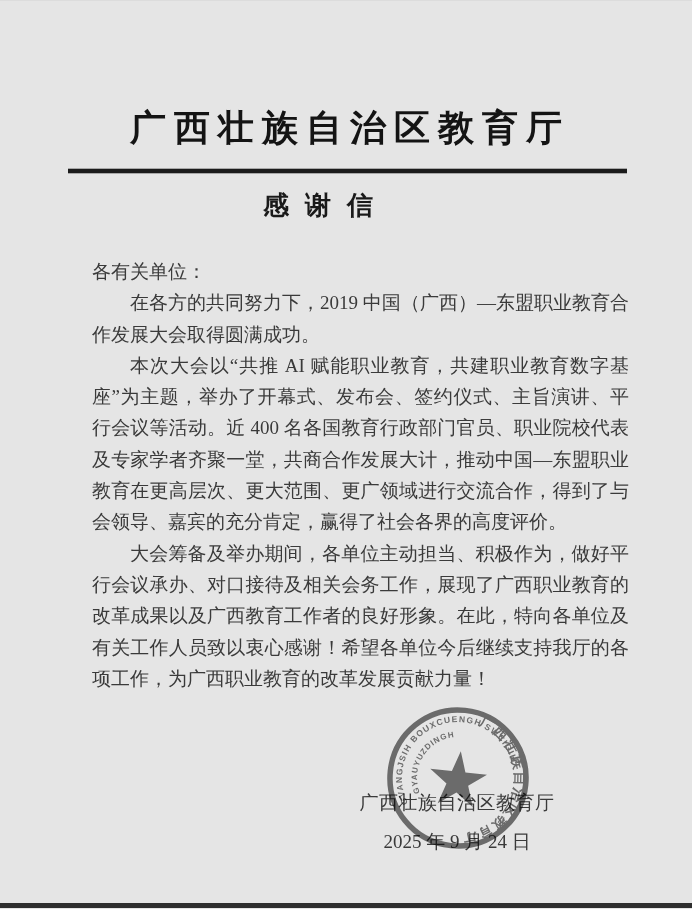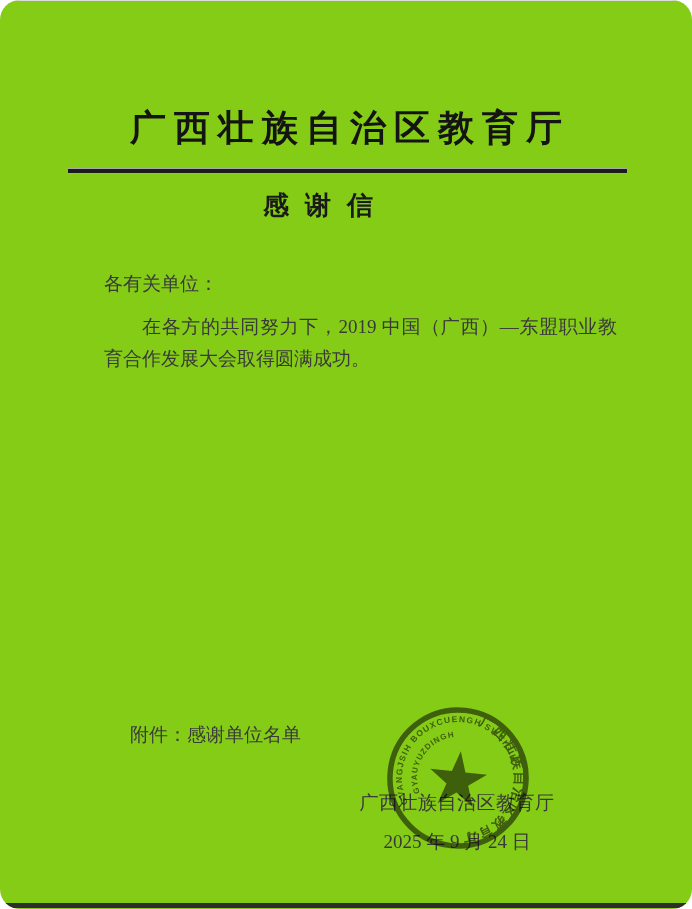--- a/index.html
+++ b/index.html
@@ -1,22 +1,21 @@
 <!DOCTYPE html>
 <html><head>
 <meta charset="utf-8">
 <style>
   html,body{margin:0;padding:0;}
   .page{
     position:relative;
     width:692px;height:909px;
-    background:#84cc16;
+    background:#e5e5e5;
     overflow:hidden;
     font-family:"Liberation Serif","DejaVu Serif",serif;
-    border-radius:20px;
   }
   .top-edge{
     position:absolute;top:0;left:0;width:692px;height:1px;
     background:#dcdcdc;
   }
   .bottom-edge{
     position:absolute;left:0;bottom:1px;width:692px;height:5px;
     background:#2e2e2e;
   }
   .org-title{
@@ -35,21 +34,21 @@
     position:absolute;top:188px;left:0;width:636px;
     margin:0;text-align:center;
     font-size:26px;font-weight:bold;color:#1a1a1a;
     letter-spacing:16px;padding-left:16px;box-sizing:border-box;
   }
   .body-text{
     position:absolute;top:256px;left:92px;width:537px;
     font-size:19px;line-height:31.3px;color:#3a3a3a;
     text-align:justify;
   }
-  .body-text p{margin:12px;}
+  .body-text p{margin:0;}
   .body-text p.para{text-indent:2em;}
   .attachment{
     position:absolute;top:722px;left:92px;width:537px;margin:0;
     font-size:19px;line-height:26px;color:#3a3a3a;
     text-indent:2em;
   }
   .sign-block{
     position:absolute;top:790px;left:332px;width:250px;
     text-align:center;color:#3a3a3a;font-size:19px;
   }
@@ -75,23 +74,24 @@
 <div class="page">
   <div class="top-edge"></div>
 
   <h1 class="org-title">广西壮族自治区教育厅</h1>
   <div class="rule"></div>
   <h2 class="letter-title">感谢信</h2>
 
   <div class="body-text">
     <p class="salutation">各有关单位：</p>
     <p class="para">在各方的共同努力下，2019 中国（广西）—东盟职业教育合作发展大会取得圆满成功。</p>
+    <p class="para">本次大会以“共推 AI 赋能职业教育，共建职业教育数字基座”为主题，举办了开幕式、发布会、签约仪式、主旨演讲、平行会议等活动。近 400 名各国教育行政部门官员、职业院校代表及专家学者齐聚一堂，共商合作发展大计，推动中国—东盟职业教育在更高层次、更大范围、更广领域进行交流合作，得到了与会领导、嘉宾的充分肯定，赢得了社会各界的高度评价。</p>
+    <p class="para">大会筹备及举办期间，各单位主动担当、积极作为，做好平行会议承办、对口接待及相关会务工作，展现了广西职业教育的改革成果以及广西教育工作者的良好形象。在此，特向各单位及有关工作人员致以衷心感谢！希望各单位今后继续支持我厅的各项工作，为广西职业教育的改革发展贡献力量！</p>
   </div>
 
-  <p class="attachment">附件：感谢单位名单</p>
 
   <div class="sign-block">
     <div class="sig">广西壮族自治区教育厅</div>
     <div class="date">2025 年 9 月 24 日</div>
   </div>
 
   <svg class="seal" viewBox="0 0 160 160" width="160" height="160">
     <defs>
       <path id="arcOuter" d="M 34.13 112.12 A 56 56 0 1 1 125.87 112.12" fill="none"></path>
       <path id="arcInner" d="M 44.49 100.50 A 41 41 0 0 1 80 39" fill="none"></path>

